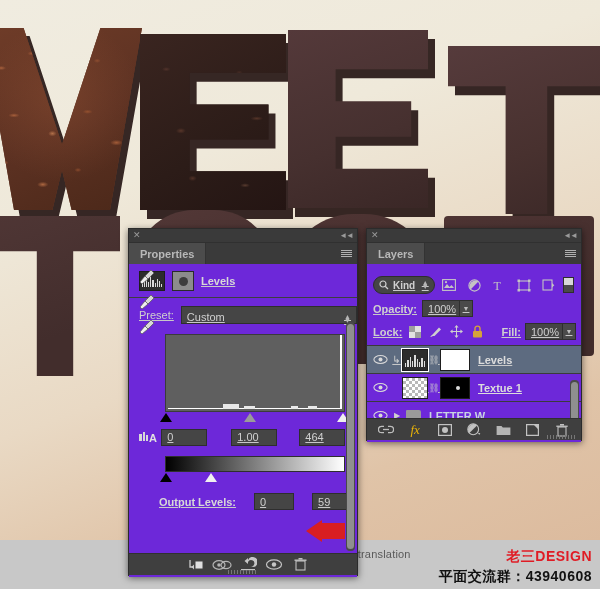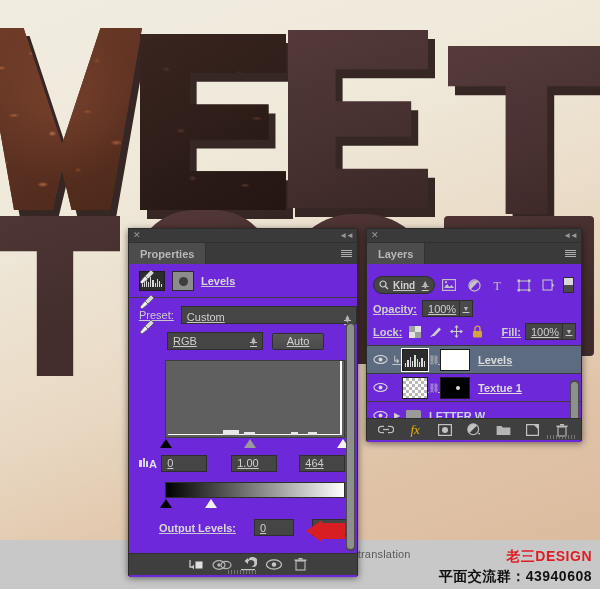--- a/index.html
+++ b/index.html
@@ -386,27 +386,20 @@
     </div>
 
     <div id="preset-row">
       <span class="lbl">Preset:</span>
       <div class="fld" id="preset-sel">
         <span>Custom</span>
         <span class="stepper">▲<br>▼</span>
       </div>
     </div>
 
-    <div id="chan-row">
-      <div class="fld" id="chan-sel">
-        <span>RGB</span>
-        <span class="stepper">▲<br>▼</span>
-      </div>
-      <div class="btn3d" id="auto-btn">Auto</div>
-    </div>
 
     <div id="droppers">
       <div class="dropper">
         <svg width="20" height="18" viewBox="0 0 20 18">
           <path d="M14 2 L17 5 L11 11 L8 8 Z" fill="#d8d8d8" stroke="#555" stroke-width="0.7"></path>
           <path d="M8 8 L11 11 L5 16 L3 14 Z" fill="#efefef" stroke="#555" stroke-width="0.7"></path>
         </svg>
       </div>
       <div class="dropper">
         <svg width="20" height="18" viewBox="0 0 20 18">

